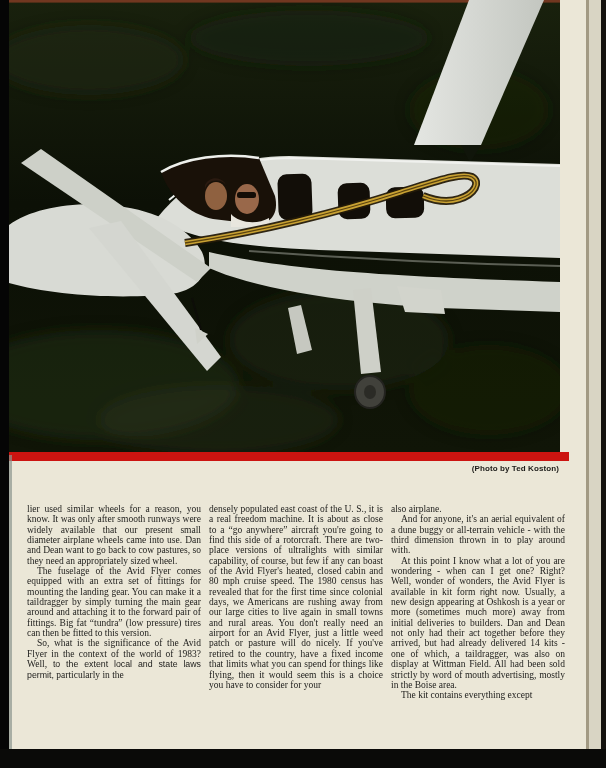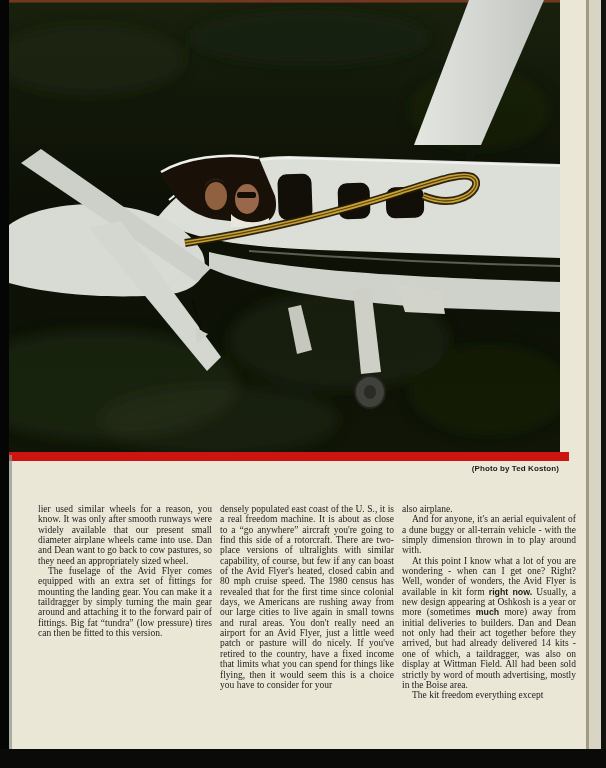--- a/index.html
+++ b/index.html
@@ -12,27 +12,27 @@
   .bottom-dark{position:absolute;left:0;top:749px;width:606px;height:19px;background:#0a0a08;}
 
   .photo{position:absolute;left:0;top:0;width:551px;height:452px;background:#0d1106;overflow:hidden;}
   .redbar{position:absolute;left:0;top:452px;width:560px;height:9px;background:#cc1410;}
 
   .credit{position:absolute;top:464px;left:0;right:27px;text-align:right;
           font-size:8px;font-weight:bold;color:#1b1b18;letter-spacing:.1px;}
   .caption{position:absolute;top:475px;left:30px;right:28px;text-align:center;
            font-size:8px;font-weight:bold;color:#141412;letter-spacing:.1px;}
 
-  .columns{position:absolute;top:504px;left:29px;width:538px;display:grid;
+  .columns{position:absolute;top:504px;left:18px;width:538px;display:grid;
            grid-template-columns:174px 174px 174px;column-gap:8px;}
   .col{font-family:"Liberation Serif",serif;font-size:9.5px;line-height:10.35px;
        text-align:justify;color:#1c1c1a;}
   .col p{margin:0;}
   .col p.ind{text-indent:10px;}
-  .em{font-family:"Liberation Sans",sans-serif;font-weight:bold;font-size:8.8px;}
+  .em{font-family:"Liberation Sans",sans-serif;font-weight:normal;font-size:8.8px;}
 
   .footer{position:absolute;top:726px;left:0;right:25px;text-align:right;
           font-size:8.2px;font-weight:bold;color:#23231f;letter-spacing:.4px;}
 </style>
 </head>
 <body>
 
 <div class="stage">
   <div class="page">
 
@@ -113,29 +113,30 @@
     </div>
 
     <div class="redbar"></div>
 
     <div class="credit">(Photo by Ted Koston)</div>
 
     <div class="columns">
       <div class="col">
           <p><span>lier used similar wheels for a reason, you know. It was only after smooth runways were widely available that our present small diameter airplane wheels came into use. Dan and Dean want to go back to cow pastures, so they need an appropriately sized wheel.</span></p>
           <p class="ind"><span>The fuselage of the Avid Flyer comes equipped with an extra set of fittings for mounting the landing gear. You can make it a taildragger by simply turning the main gear around and attaching it to the forward pair of fittings. Big fat “tundra” (low pressure) tires can then be fitted to this version.</span></p>
+          <p class="ind"><span>So, what is the significance of the Avid Flyer in the context of the world of 1983? Well, </span><span class="em">to the extent local and state laws permit,</span><span> particularly in the</span></p>
         </div>
       <div class="col">
           <p><span>densely populated east coast of the U. S., it is a real freedom machine. It is about as close to a “go anywhere” aircraft you're going to find this side of a rotorcraft. There are two-place versions of ultralights with similar capability, of course, but few if any can boast of the Avid Flyer's heated, closed cabin and 80 mph cruise speed. The 1980 census has revealed that for the first time since colonial days, we Americans are rushing away from our large cities to live again in small towns and rural areas. You don't really need an airport for an Avid Flyer, just a little weed patch or pasture will do nicely. If you've retired to the country, have a fixed income that limits what you can spend for things like flying, then it would seem this is a choice you have to consider for your</span></p>
         </div>
       <div class="col">
           <p><span>also airplane.</span></p>
-          <p class="ind"><span>And for anyone, it's an aerial equivalent of a dune buggy or all-terrain vehicle - with the simply dimension thrown in to play around with.</span></p>
+          <p class="ind"><span>And for anyone, it's an aerial equivalent of a dune buggy or all-terrain vehicle - with the third dimension thrown in to play around with.</span></p>
           <p class="ind"><span>At this point I know what a lot of you are wondering - when can I get one? Right? Well, wonder of wonders, the Avid Flyer is available in kit form </span><span class="em">right now.</span><span> Usually, a new design appearing at Oshkosh is a year or more (sometimes </span><span class="em">much</span><span> more) away from initial deliveries to builders. Dan and Dean not only had their act together before they arrived, but had already delivered 14 kits - one of which, a taildragger, was also on display at Wittman Field. All had been sold strictly by word of mouth advertising, mostly in the Boise area.</span></p>
-          <p class="ind"><span>The kit freedom everything except</span></p>
+          <p class="ind"><span>The kit contains everything except</span></p>
         </div>
     </div>
 
   </div>
 
   <div class="page-edge-hl"></div>
   <div class="next-page-line"></div>
   <div class="next-page"></div>
   <div class="right-dark"></div>
   <div class="bottom-dark"></div>

